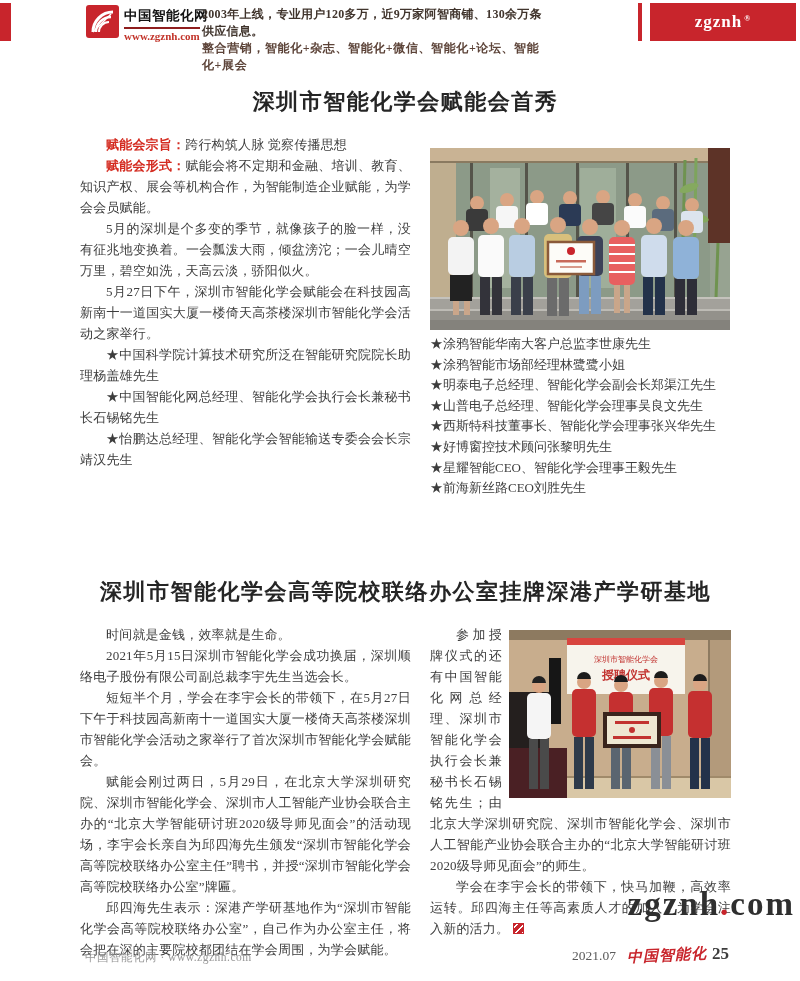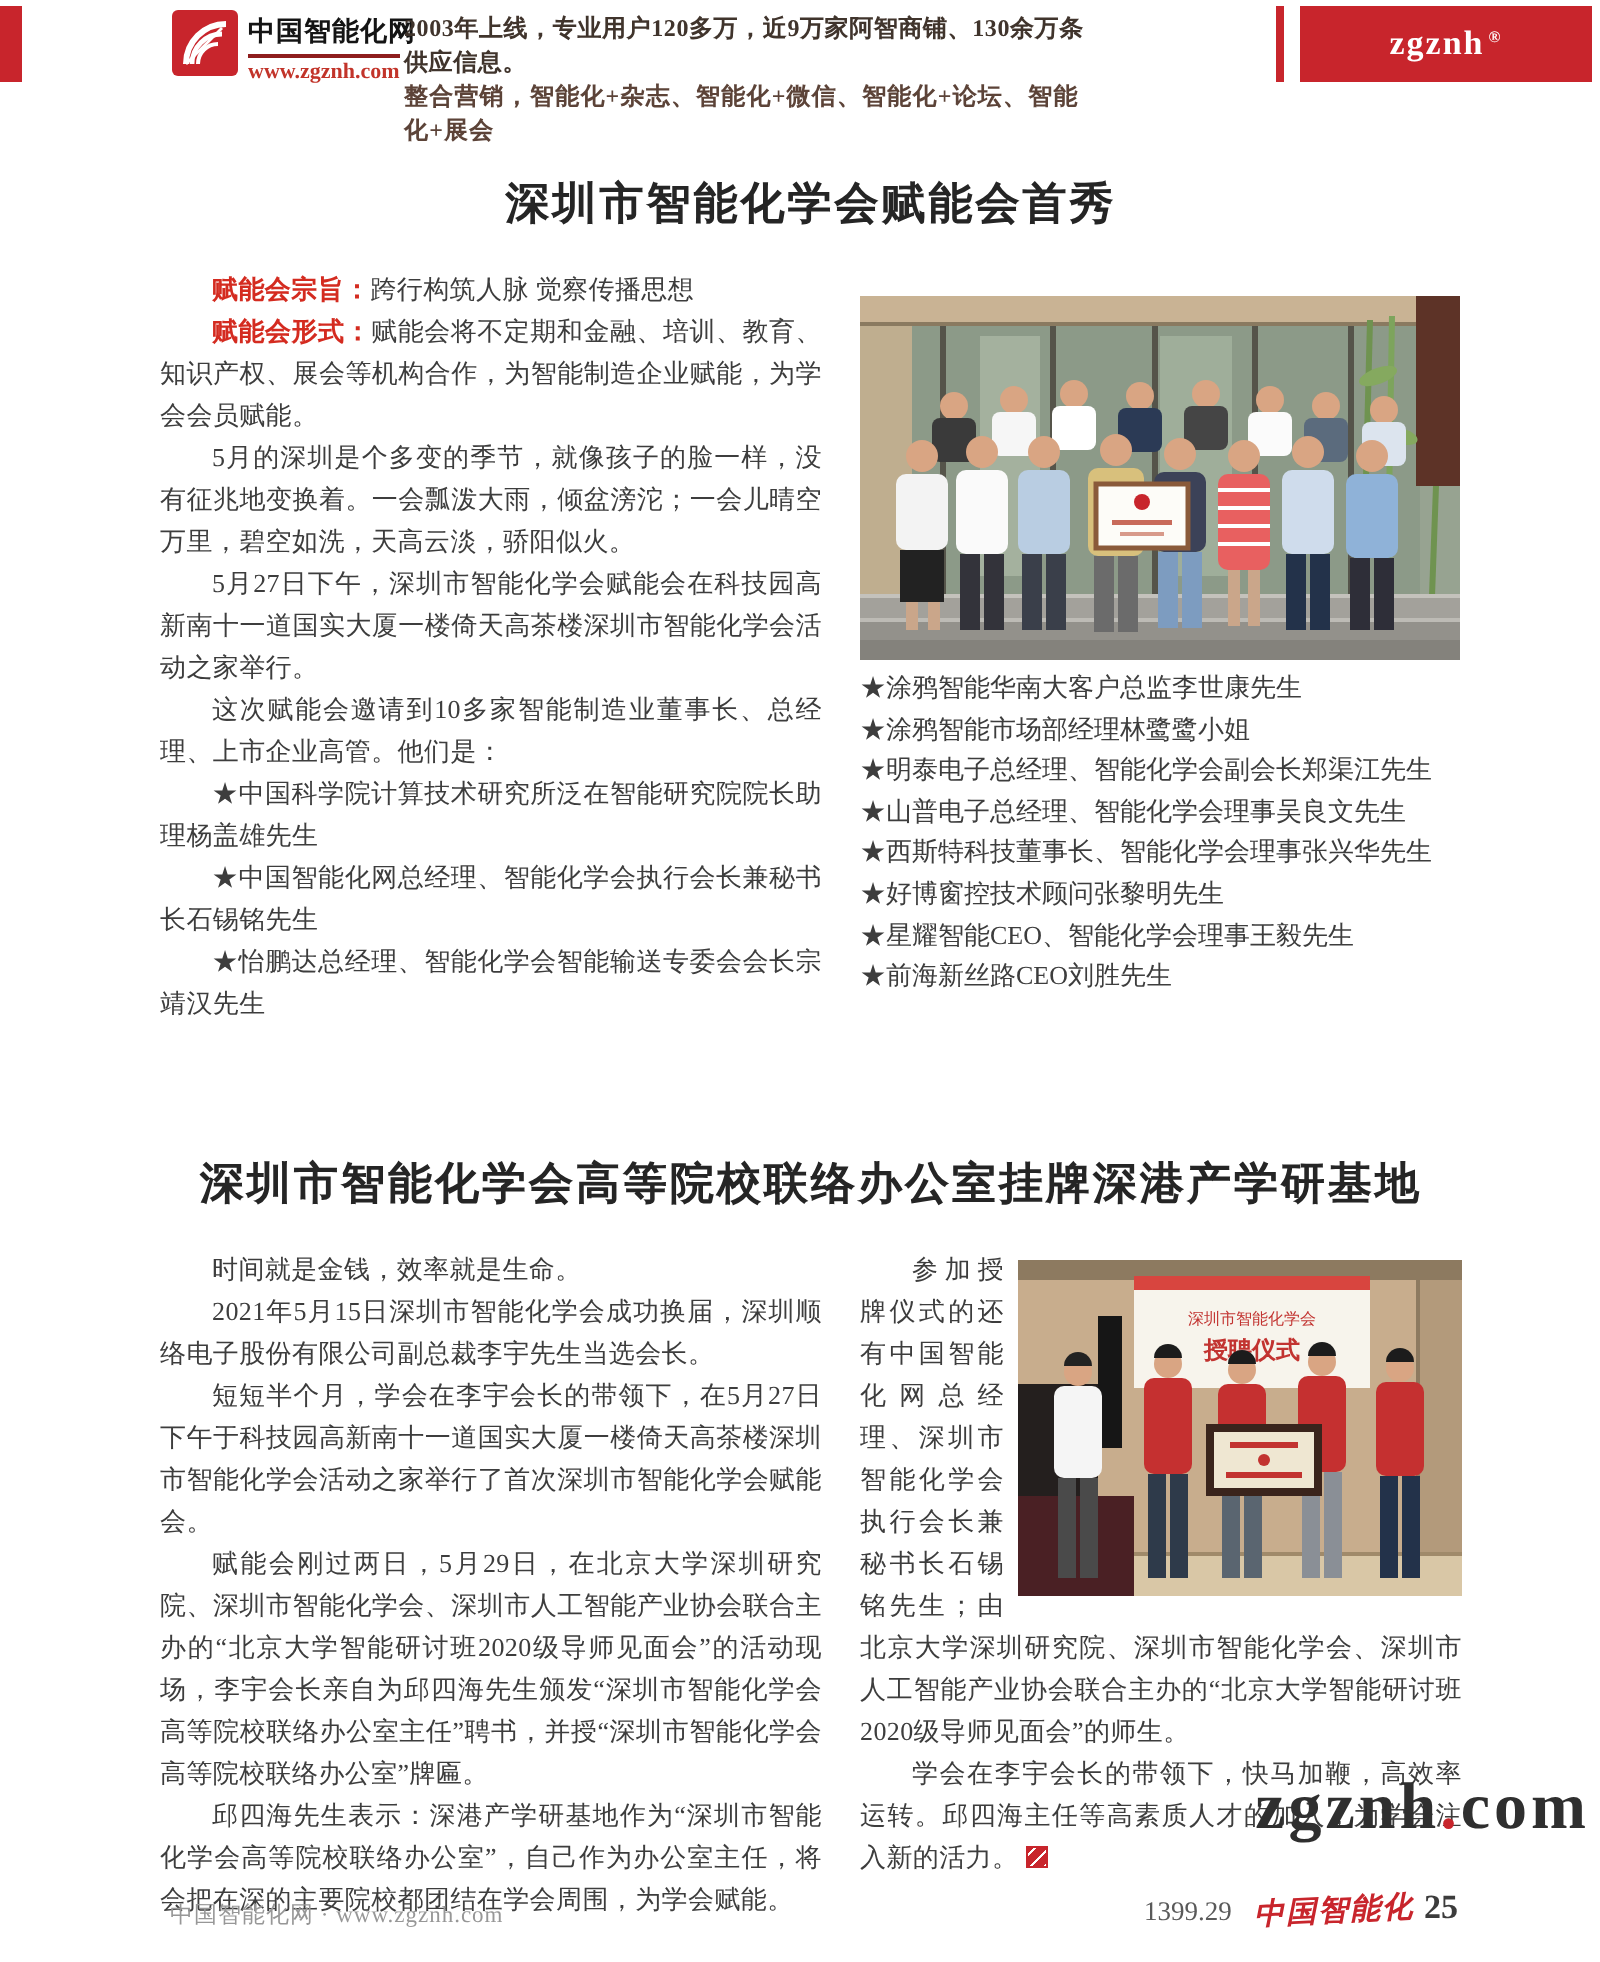--- a/index.html
+++ b/index.html
@@ -88,21 +88,20 @@
   </div>
 
   <div class="article a1">
     <div class="art-title">深圳市智能化学会赋能会首秀</div>
     <div class="cols">
       <div class="col-l">
         <p class="para"><span class="red-label">赋能会宗旨：</span><span>跨行构筑人脉 觉察传播思想</span></p>
         <p class="para"><span class="red-label">赋能会形式：</span><span>赋能会将不定期和金融、培训、教育、知识产权、展会等机构合作，为智能制造企业赋能，为学会会员赋能。</span></p>
         <p class="para">5月的深圳是个多变的季节，就像孩子的脸一样，没有征兆地变换着。一会瓢泼大雨，倾盆滂沱；一会儿晴空万里，碧空如洗，天高云淡，骄阳似火。</p>
         <p class="para">5月27日下午，深圳市智能化学会赋能会在科技园高新南十一道国实大厦一楼倚天高茶楼深圳市智能化学会活动之家举行。</p>
-        <p class="para">这次赋能会邀请到10多家智能制造业董事长、总经理、上市企业高管。他们是：</p>
         <p class="para">★中国科学院计算技术研究所泛在智能研究院院长助理杨盖雄先生</p>
         <p class="para">★中国智能化网总经理、智能化学会执行会长兼秘书长石锡铭先生</p>
         <p class="para">★怡鹏达总经理、智能化学会智能输送专委会会长宗靖汉先生</p>
       </div>
       <div class="col-r">
         <div class="photo1-wrap">
           <svg width="300" height="182" viewBox="0 0 300 182">
 
             <rect x="0" y="0" width="300" height="182" fill="#97a391"></rect>
             <rect x="0" y="0" width="300" height="14" fill="#c9b394"></rect>
@@ -282,17 +281,17 @@
           </svg>
         </div>
         <p class="para">参加授牌仪式的还有中国智能化网总经理、深圳市智能化学会执行会长兼秘书长石锡铭先生；由北京大学深圳研究院、深圳市智能化学会、深圳市人工智能产业协会联合主办的“北京大学智能研讨班2020级导师见面会”的师生。</p>
         <p class="para"><span>学会在李宇会长的带领下，快马加鞭，高效率运转。邱四海主任等高素质人才的加入，为学会注入新的活力。</span><span class="endmark"></span></p>
       </div>
     </div>
   </div>
 
   <div class="watermark"><span>zgznh</span><span class="dot">.</span><span>com</span></div>
   <div class="foot-left">中国智能化网 · www.zgznh.com</div>
-  <div class="foot-issue">1399.29</div>
+  <div class="foot-issue">2021.07</div>
   <div class="foot-script">中国智能化</div>
   <div class="foot-page">25</div>
 
 </div>
 
 </body></html>

